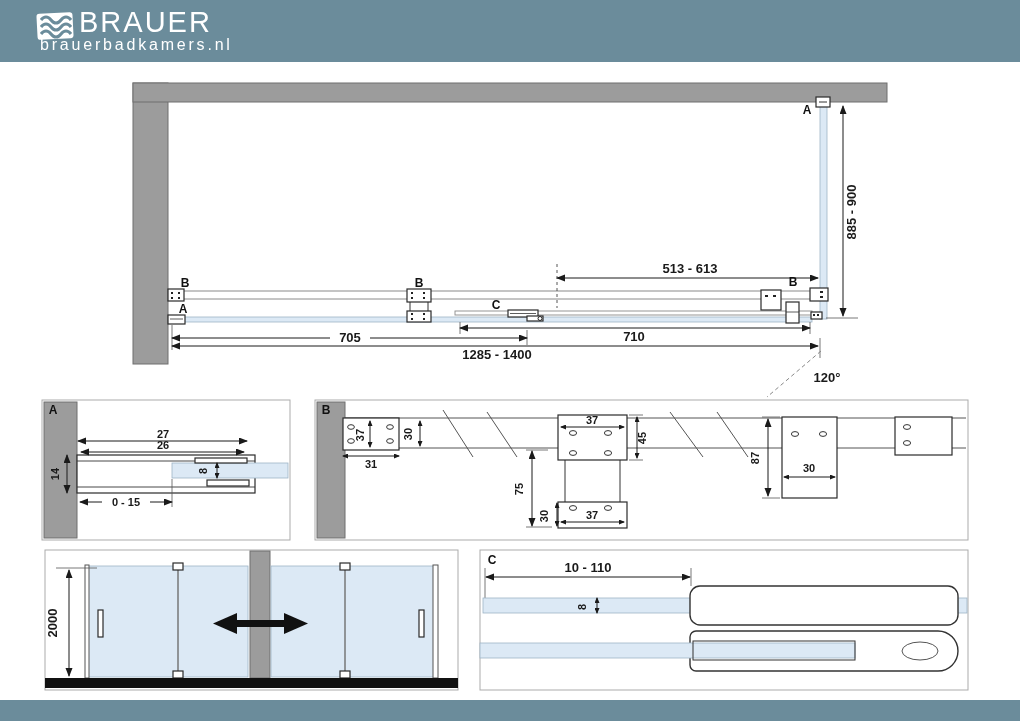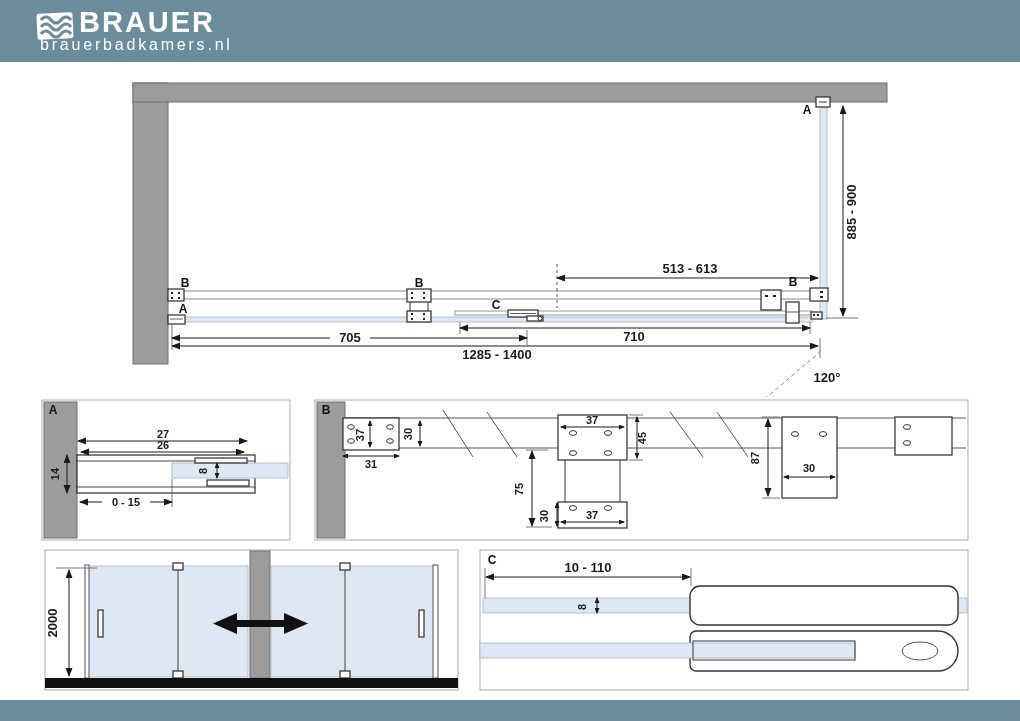--- a/index.html
+++ b/index.html
@@ -1,20 +1,20 @@
 <!DOCTYPE html>
 <html><head>
 <meta charset="utf-8">
 <style>
   html,body{margin:0;padding:0;background:#e8e8e8;}
   #canvas{position:relative;width:1020px;height:721px;background:#ffffff;overflow:hidden;
           font-family:"Liberation Sans",sans-serif;}
   #hdr{position:absolute;left:0;top:0;width:1020px;height:62px;background:#6B8C9B;z-index:5;}
   #ftr{position:absolute;left:0;top:700px;width:1020px;height:21px;background:#6B8C9B;z-index:5;}
-  .brand{position:absolute;left:79px;top:6px;color:#fff;font-weight:bold;font-size:29px;
+  .brand{position:absolute;left:79px;top:6px;color:#fff;font-weight:normal;font-size:29px;
          letter-spacing:2px;z-index:6;}
   .site{position:absolute;left:40px;top:36px;color:#fff;font-size:16px;letter-spacing:2.8px;z-index:6;}
   #logoicon{position:absolute;left:36px;top:11px;z-index:6;}
   svg{position:absolute;left:0;top:0;}
   .dim{font-family:"Liberation Sans",sans-serif;font-weight:bold;font-size:13px;fill:#1a1a1a;}
   .dimS{font-family:"Liberation Sans",sans-serif;font-weight:bold;font-size:11px;fill:#1a1a1a;}
   .lbl{font-family:"Liberation Sans",sans-serif;font-weight:bold;font-size:12px;fill:#111;}
   .dl{stroke:#1a1a1a;stroke-width:1;}
   .ext{stroke:#555;stroke-width:0.8;}
   .prof{fill:#fff;stroke:#2b2b2b;stroke-width:1.2;}

